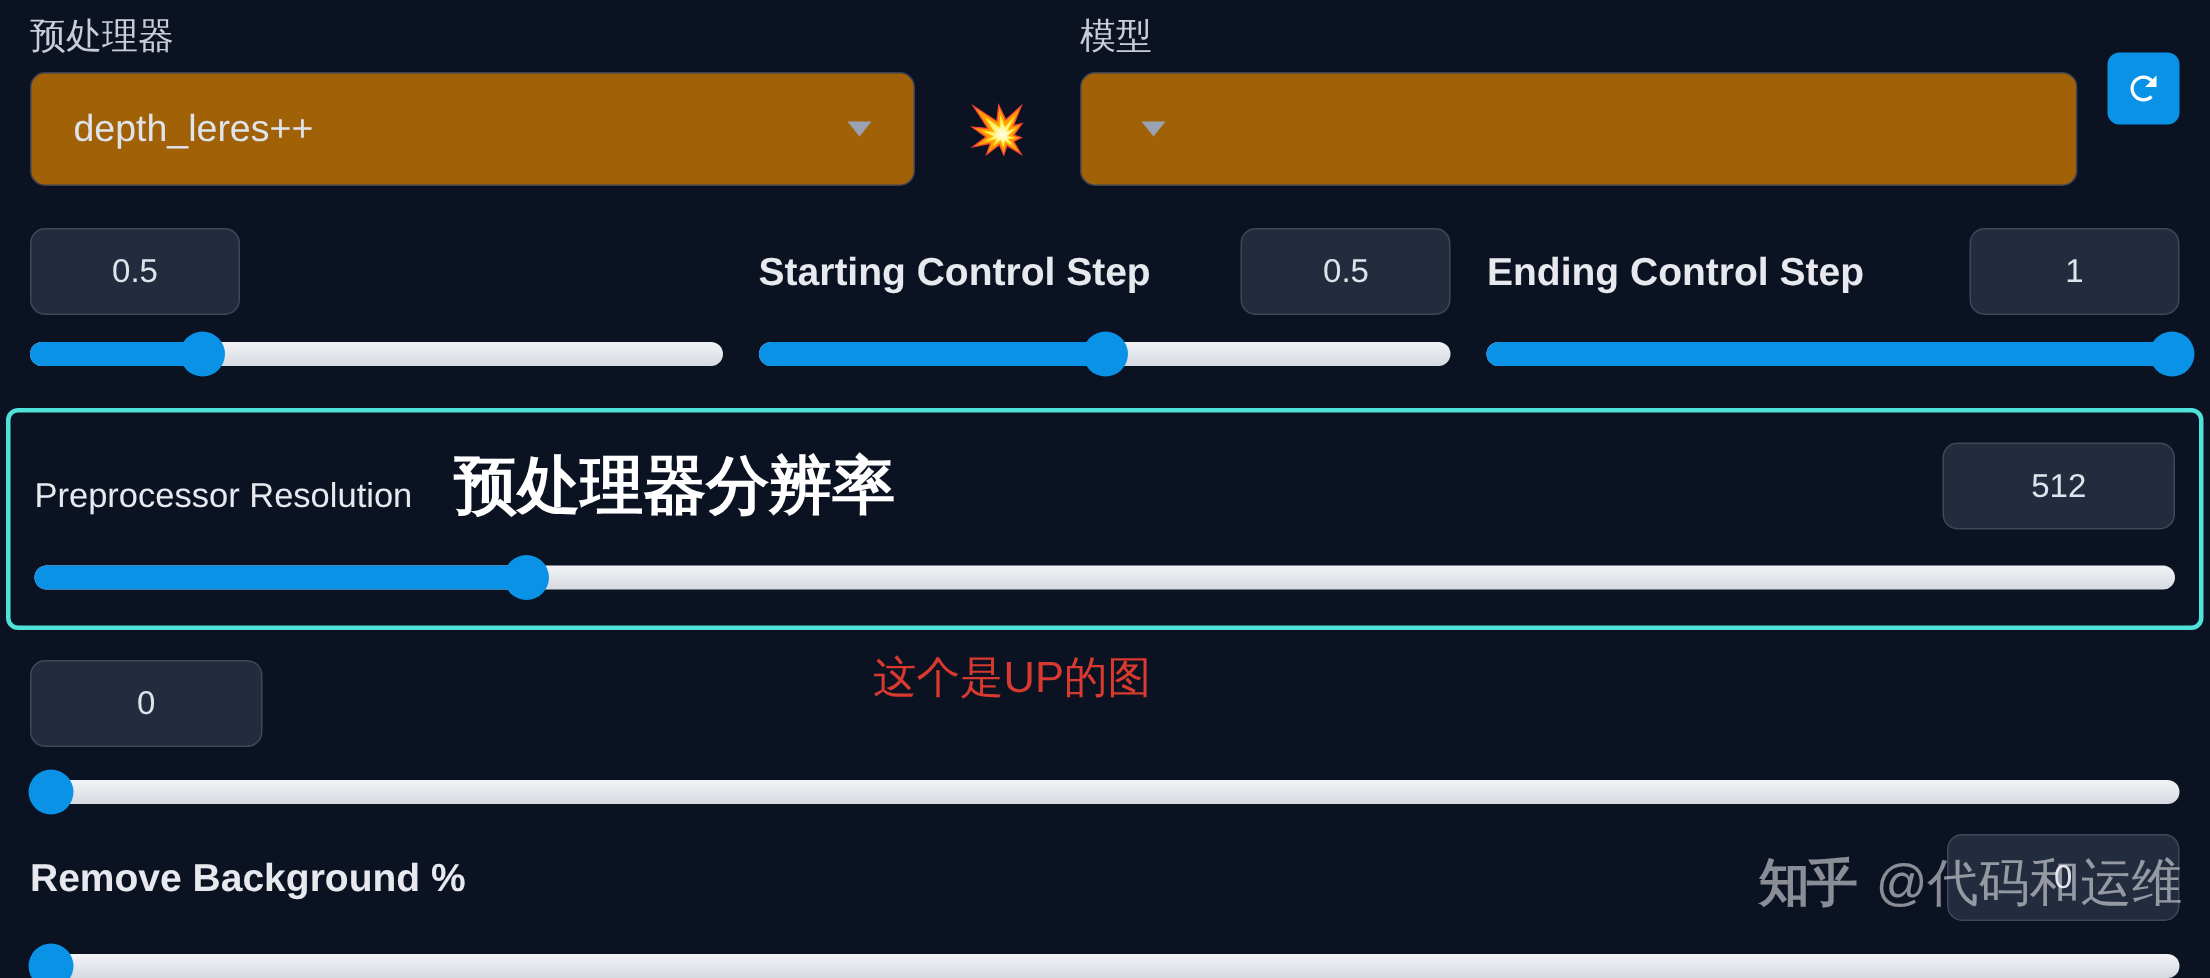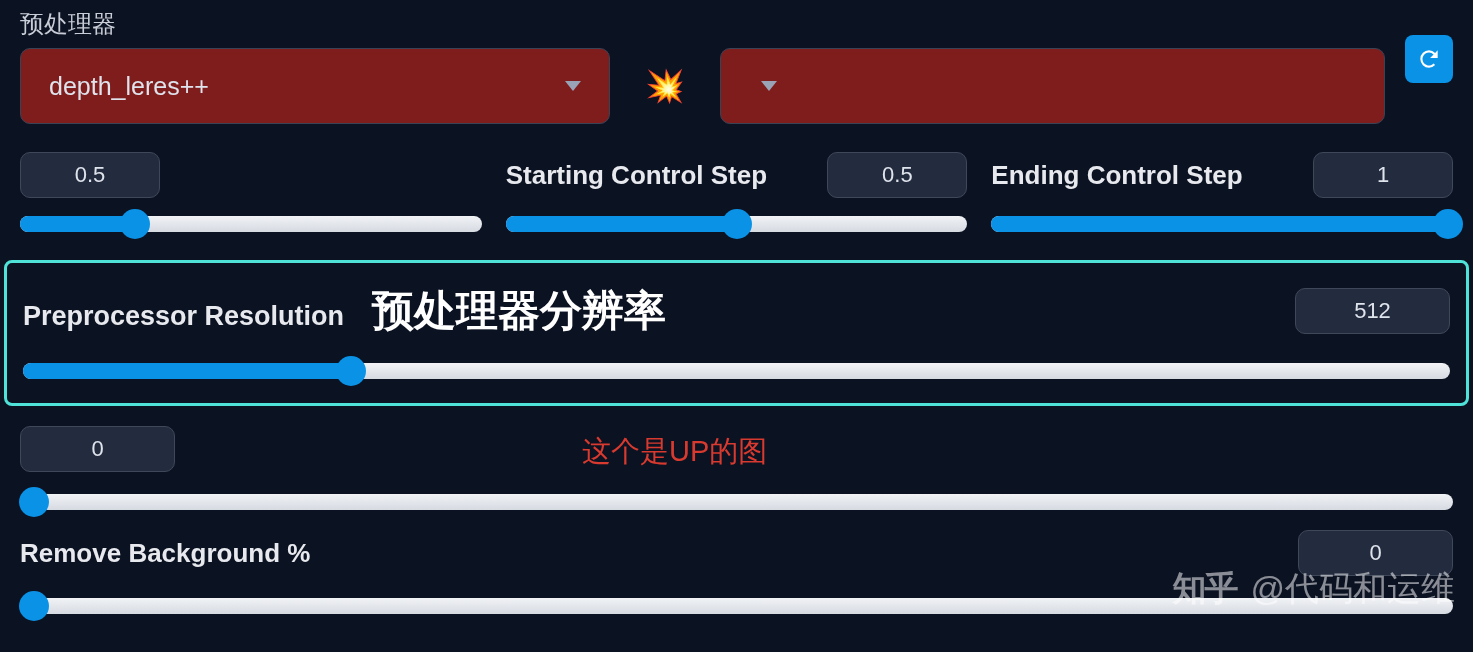--- a/index.html
+++ b/index.html
@@ -26,21 +26,21 @@
       gap: 6px;
     }
     .dropdown-group.preprocessor { flex: 0 0 590px; }
     .dropdown-group.model { flex: 1; }
     .section-label {
       font-size: 24px;
       color: #c9cdd7;
       margin-bottom: 2px;
     }
     .dropdown {
-      background: #7f1d1d;
+      background: #a16207;
       border: 1px solid #3a4255;
       border-radius: 10px;
       height: 76px;
       display: flex;
       align-items: center;
       padding: 0 28px;
       cursor: pointer;
       position: relative;
     }
     .dropdown-text {
@@ -103,21 +103,21 @@
     .slider-label {
       font-size: 26px;
       font-weight: 600;
       color: #e7e9ee;
     }
     .value-box {
       background: #232b3e;
       border: 1px solid #3f4859;
       border-radius: 10px;
       min-width: 140px;
-      height: 46px;
+      height: 58px;
       display: flex;
       align-items: center;
       justify-content: center;
       font-size: 22px;
       color: #dfe3ec;
     }
     .value-box.wide { min-width: 155px; }
     .slider-track {
       position: relative;
       height: 16px;
@@ -152,22 +152,22 @@
       align-items: center;
       justify-content: space-between;
       margin-bottom: 24px;
     }
     .highlight-labels {
       display: flex;
       align-items: baseline;
       gap: 28px;
     }
     .highlight-label-en {
-      font-size: 27px;
-      font-weight: 700;
+      font-size: 23px;
+      font-weight: 400;
       color: #e7e9ee;
     }
     .highlight-label-cn {
       font-size: 42px;
       font-weight: 700;
       color: #ffffff;
     }
 
     .full-slider-row {
       margin-top: 20px;
@@ -223,20 +223,21 @@
         <span class="dropdown-text">depth_leres++</span>
         <span class="dropdown-caret"></span>
       </div>
     </div>
 
     <div class="explosion-icon">
       <span>💥</span>
     </div>
 
     <div class="dropdown-group model">
+      <div class="section-label">模型</div>
       <div class="dropdown">
         <span class="dropdown-caret"></span>
       </div>
     </div>
 
     <div class="refresh-btn">
       <svg viewBox="0 0 24 24">
           <path d="M17.65 6.35A7.96 7.96 0 0012 4a8 8 0 100 16 7.96 7.96 0 005.65-2.35l-1.42-1.42A6 6 0 1112 6c1.66 0 3.14.69 4.22 1.78L13 11h7V4l-2.35 2.35z"></path>
         </svg>
     </div>

